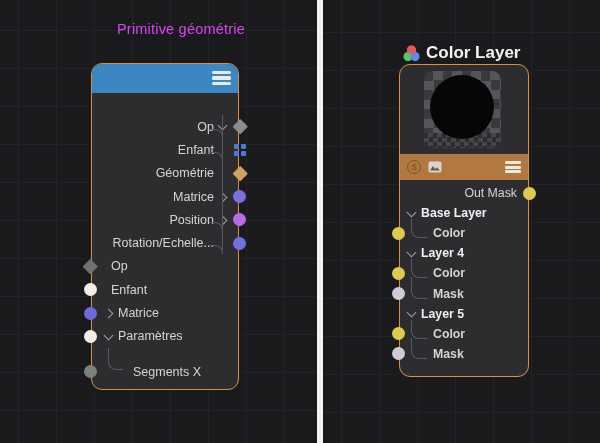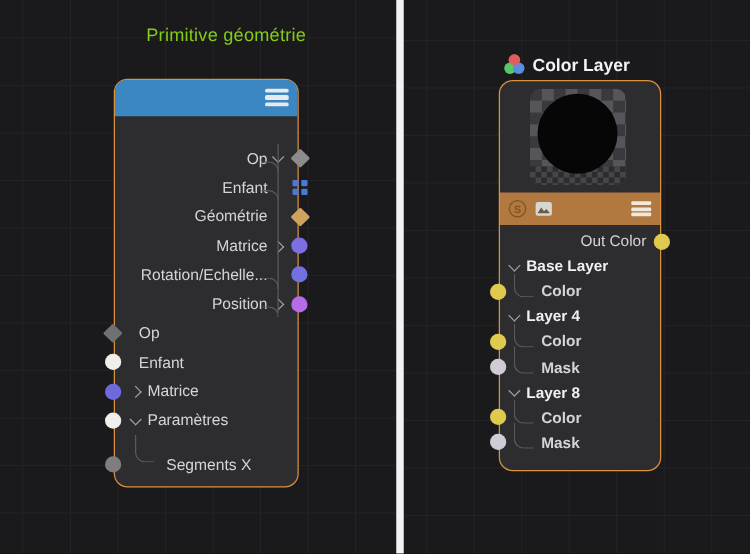--- a/index.html
+++ b/index.html
@@ -6,24 +6,24 @@
   .canvas{position:relative;width:600px;height:443px;overflow:hidden;
           font-family:"Liberation Sans",sans-serif;background:#141416;}
   .panel{position:absolute;top:0;bottom:0;background-color:#1a1a1c;
          background-image:linear-gradient(#232327 1px,transparent 1px),
                           linear-gradient(90deg,#232327 1px,transparent 1px);
          background-size:38px 38px;}
   .panel.left{left:0;width:317px;background-position:18px 30px;}
   .panel.right{left:323px;width:277px;background-position:18px 32px;}
   .divider{position:absolute;left:317px;top:0;bottom:0;width:6px;background:#f2f2f2;}
 
-  .ctx-title{position:absolute;left:117px;top:21px;font-size:14.5px;color:#84cc16;letter-spacing:.2px;}
+  .ctx-title{position:absolute;left:117px;top:21px;font-size:14.5px;color:#d946ef;letter-spacing:.2px;}
   .node-head{position:absolute;display:flex;align-items:center;gap:6px;font-weight:bold;color:#f2f3f4;}
   .node-head.cube{left:94px;top:40px;font-size:15px;}
-  .node-head.layer{left:403px;top:43px;font-size:14px;}
+  .node-head.layer{left:403px;top:43px;font-size:17px;}
 
   .node{position:absolute;background:#2d2d30;border:1.5px solid #d9913e;border-radius:11px;}
   .cube-node{left:91px;top:63px;width:146px;height:325px;}
   .color-node{left:399px;top:64px;width:128px;height:311px;}
 
   .cube-header{position:absolute;left:0;right:0;top:0;height:29px;background:#3c86c1;border-radius:9px 9px 0 0;}
   .menu-icon{position:absolute;right:7px;top:7px;width:19px;display:flex;flex-direction:column;gap:2px;cursor:pointer;}
   .menu-icon i{display:block;height:3.4px;background:#e7ebee;border-radius:1.5px;}
 
   .preview{position:absolute;left:24px;top:6px;width:77px;height:77px;border-radius:9px;overflow:hidden;
@@ -118,27 +118,27 @@
         <div class="row out">
           <span>Géométrie</span>
           <div class="port diamond side-right" style="background: rgb(207, 163, 95);"></div>
         </div>
         <div class="row out">
           <span>Matrice</span>
           <span class="chev right"></span>
           <div class="port circle side-right" style="background: rgb(125, 110, 226);"></div>
         </div>
         <div class="row out">
-          <span>Rotation/Echelle...</span>
-          <div class="port circle side-right" style="background: rgb(115, 112, 226);"></div>
-        </div>
-        <div class="row out">
           <span>Position</span>
           <span class="chev right"></span>
           <div class="port circle side-right" style="background: rgb(182, 108, 232);"></div>
+        </div>
+        <div class="row out">
+          <span>Rotation/Echelle...</span>
+          <div class="port circle side-right" style="background: rgb(115, 112, 226);"></div>
         </div>
         <div class="row in">
           <span>Op</span>
           <div class="port diamond side-left" style="background: rgb(112, 112, 112);"></div>
         </div>
         <div class="row in">
           <span>Enfant</span>
           <div class="port circle side-left" style="background: rgb(241, 239, 236);"></div>
         </div>
         <div class="row in chev-in">
@@ -187,21 +187,21 @@
       </svg>
       <div class="spacer"></div>
       <div class="menu-icon2">
           <i></i>
           <i></i>
           <i></i>
         </div>
     </div>
     <div class="rows" id="color-rows">
         <div class="row r-out">
-          <span>Out Color</span>
+          <span>Out Mask</span>
           <div class="port circle side-right" style="background: rgb(222, 203, 78);"></div>
         </div>
         <div class="row group">
           <span class="chev down"></span>
           <span>Base Layer</span>
         </div>
         <div class="row child">
           <span>Color</span>
           <div class="port circle side-left" style="background: rgb(222, 203, 78);"></div>
         </div>
@@ -212,21 +212,21 @@
         <div class="row child">
           <span>Color</span>
           <div class="port circle side-left" style="background: rgb(222, 203, 78);"></div>
         </div>
         <div class="row child">
           <span>Mask</span>
           <div class="port circle side-left" style="background: rgb(207, 204, 213);"></div>
         </div>
         <div class="row group">
           <span class="chev down"></span>
-          <span>Layer 8</span>
+          <span>Layer 5</span>
         </div>
         <div class="row child">
           <span>Color</span>
           <div class="port circle side-left" style="background: rgb(222, 203, 78);"></div>
         </div>
         <div class="row child">
           <span>Mask</span>
           <div class="port circle side-left" style="background: rgb(207, 204, 213);"></div>
         </div>
       </div>

